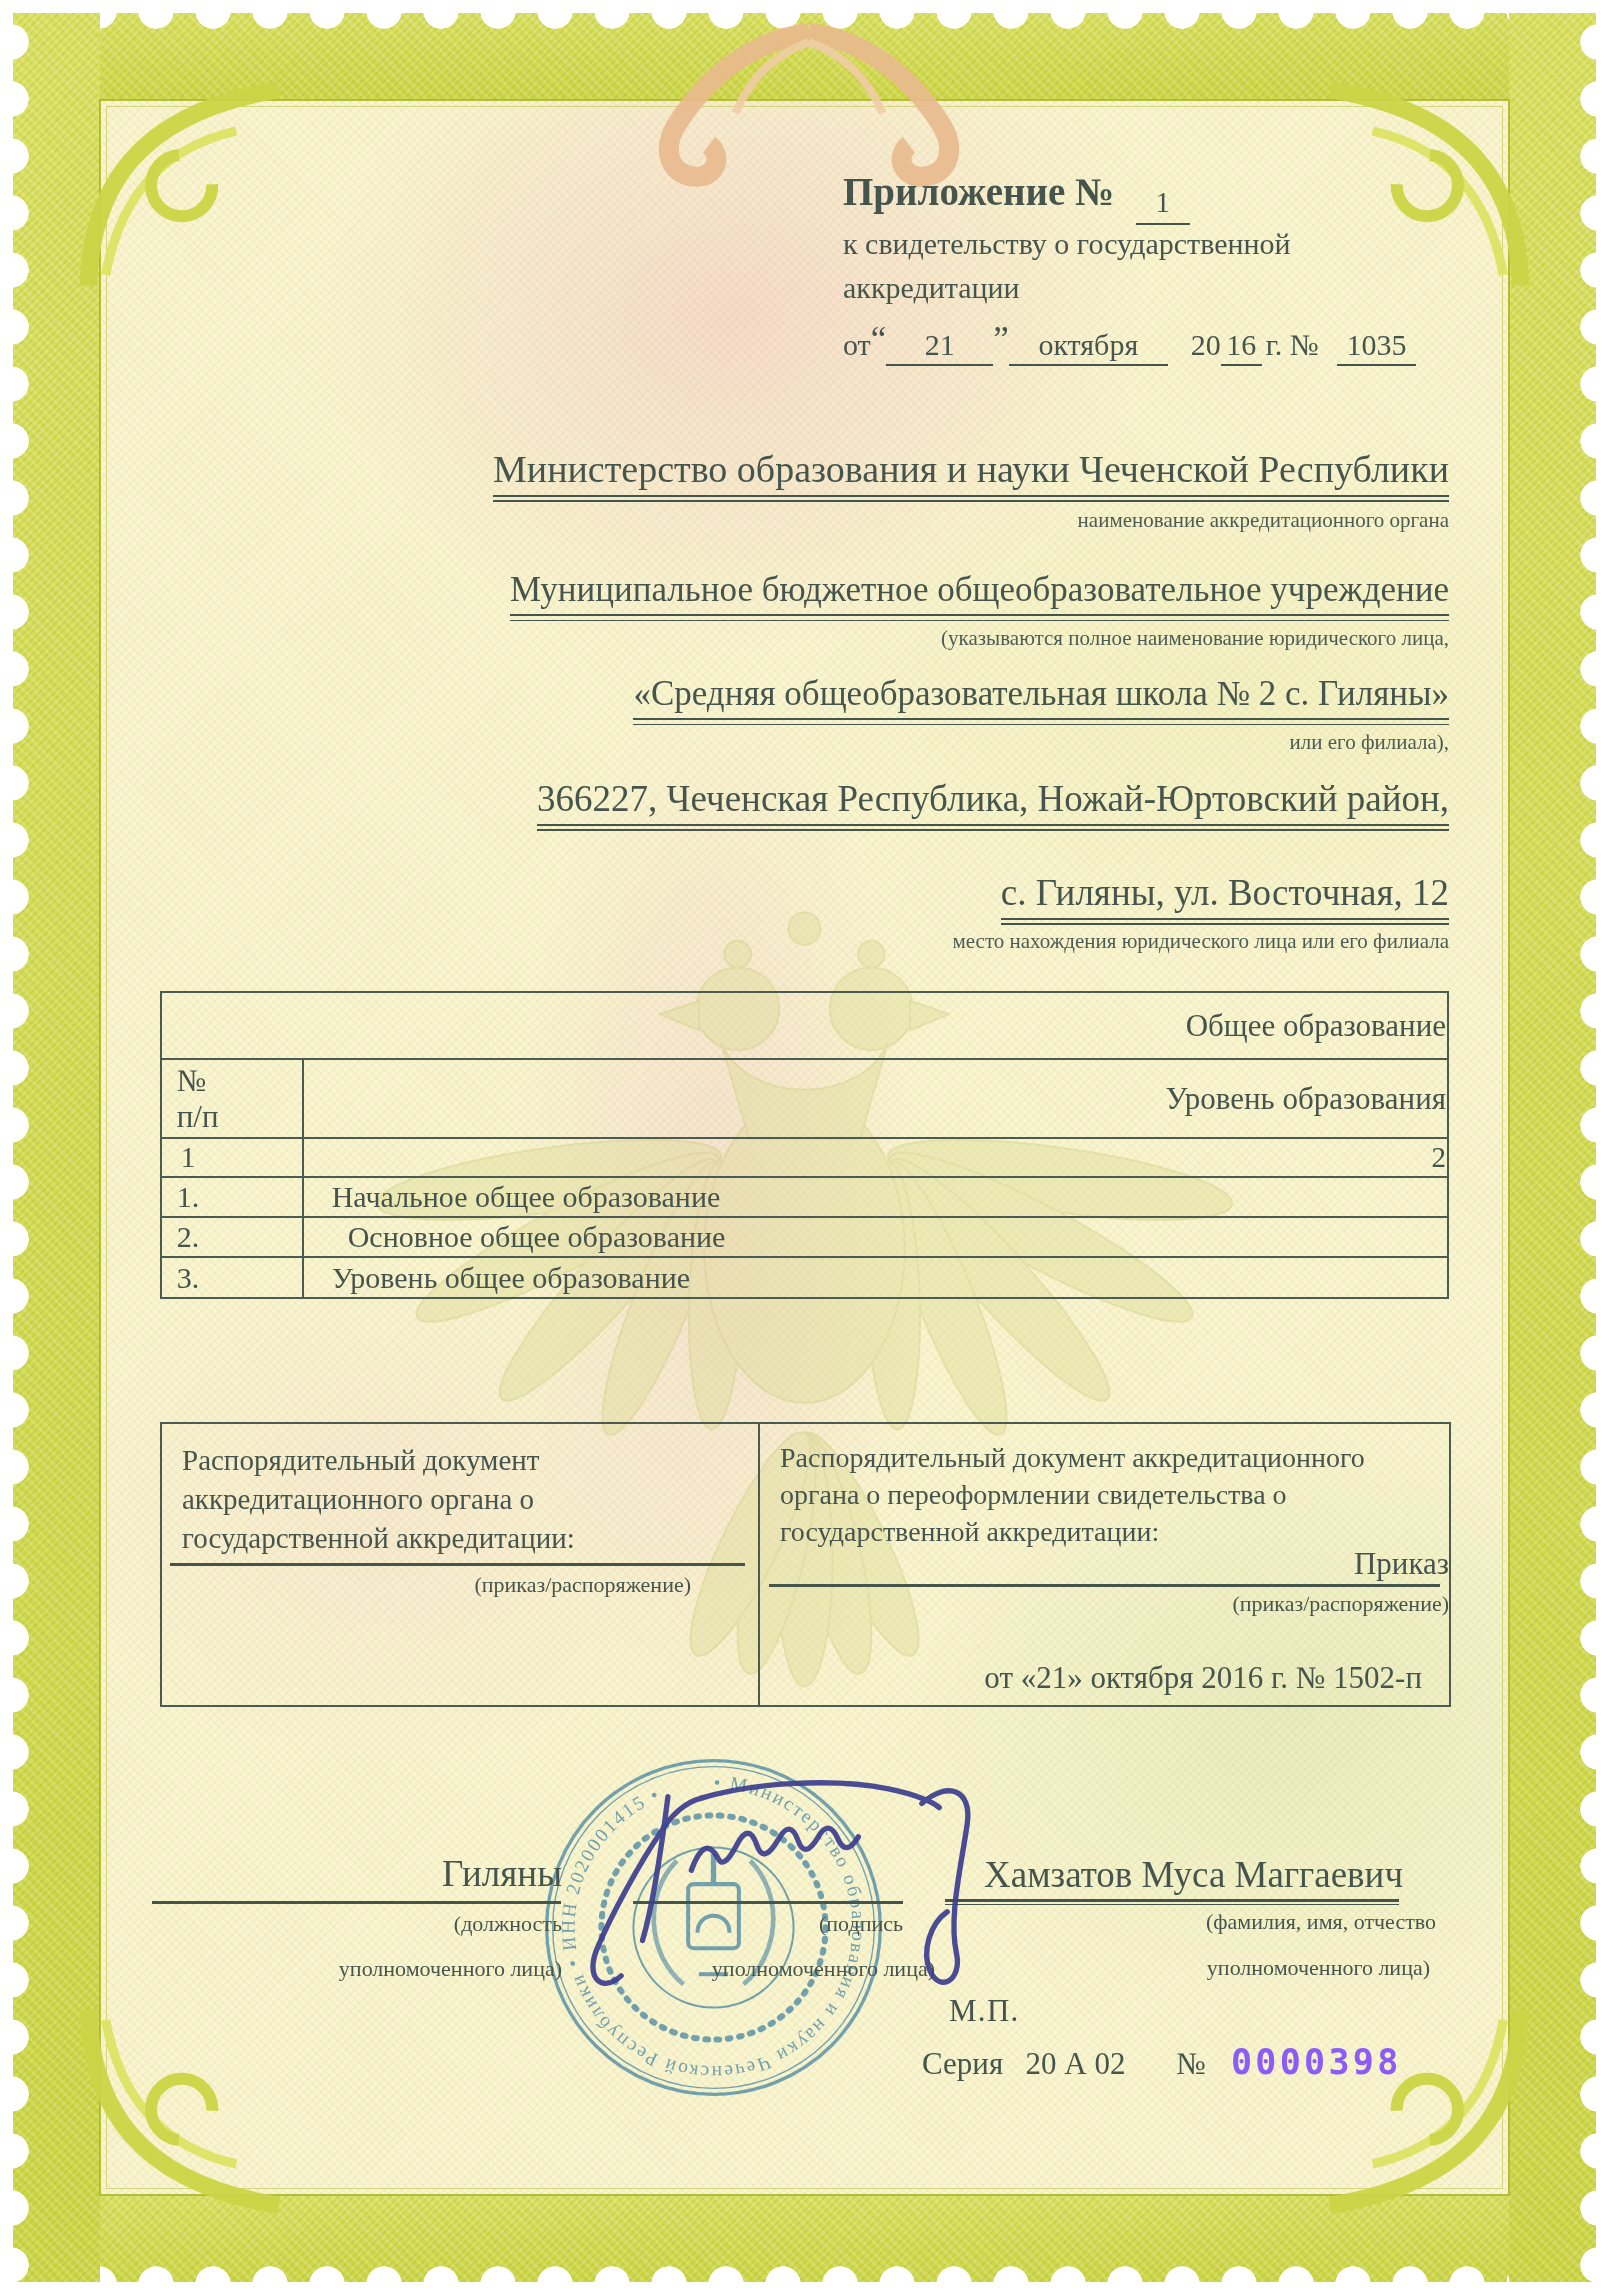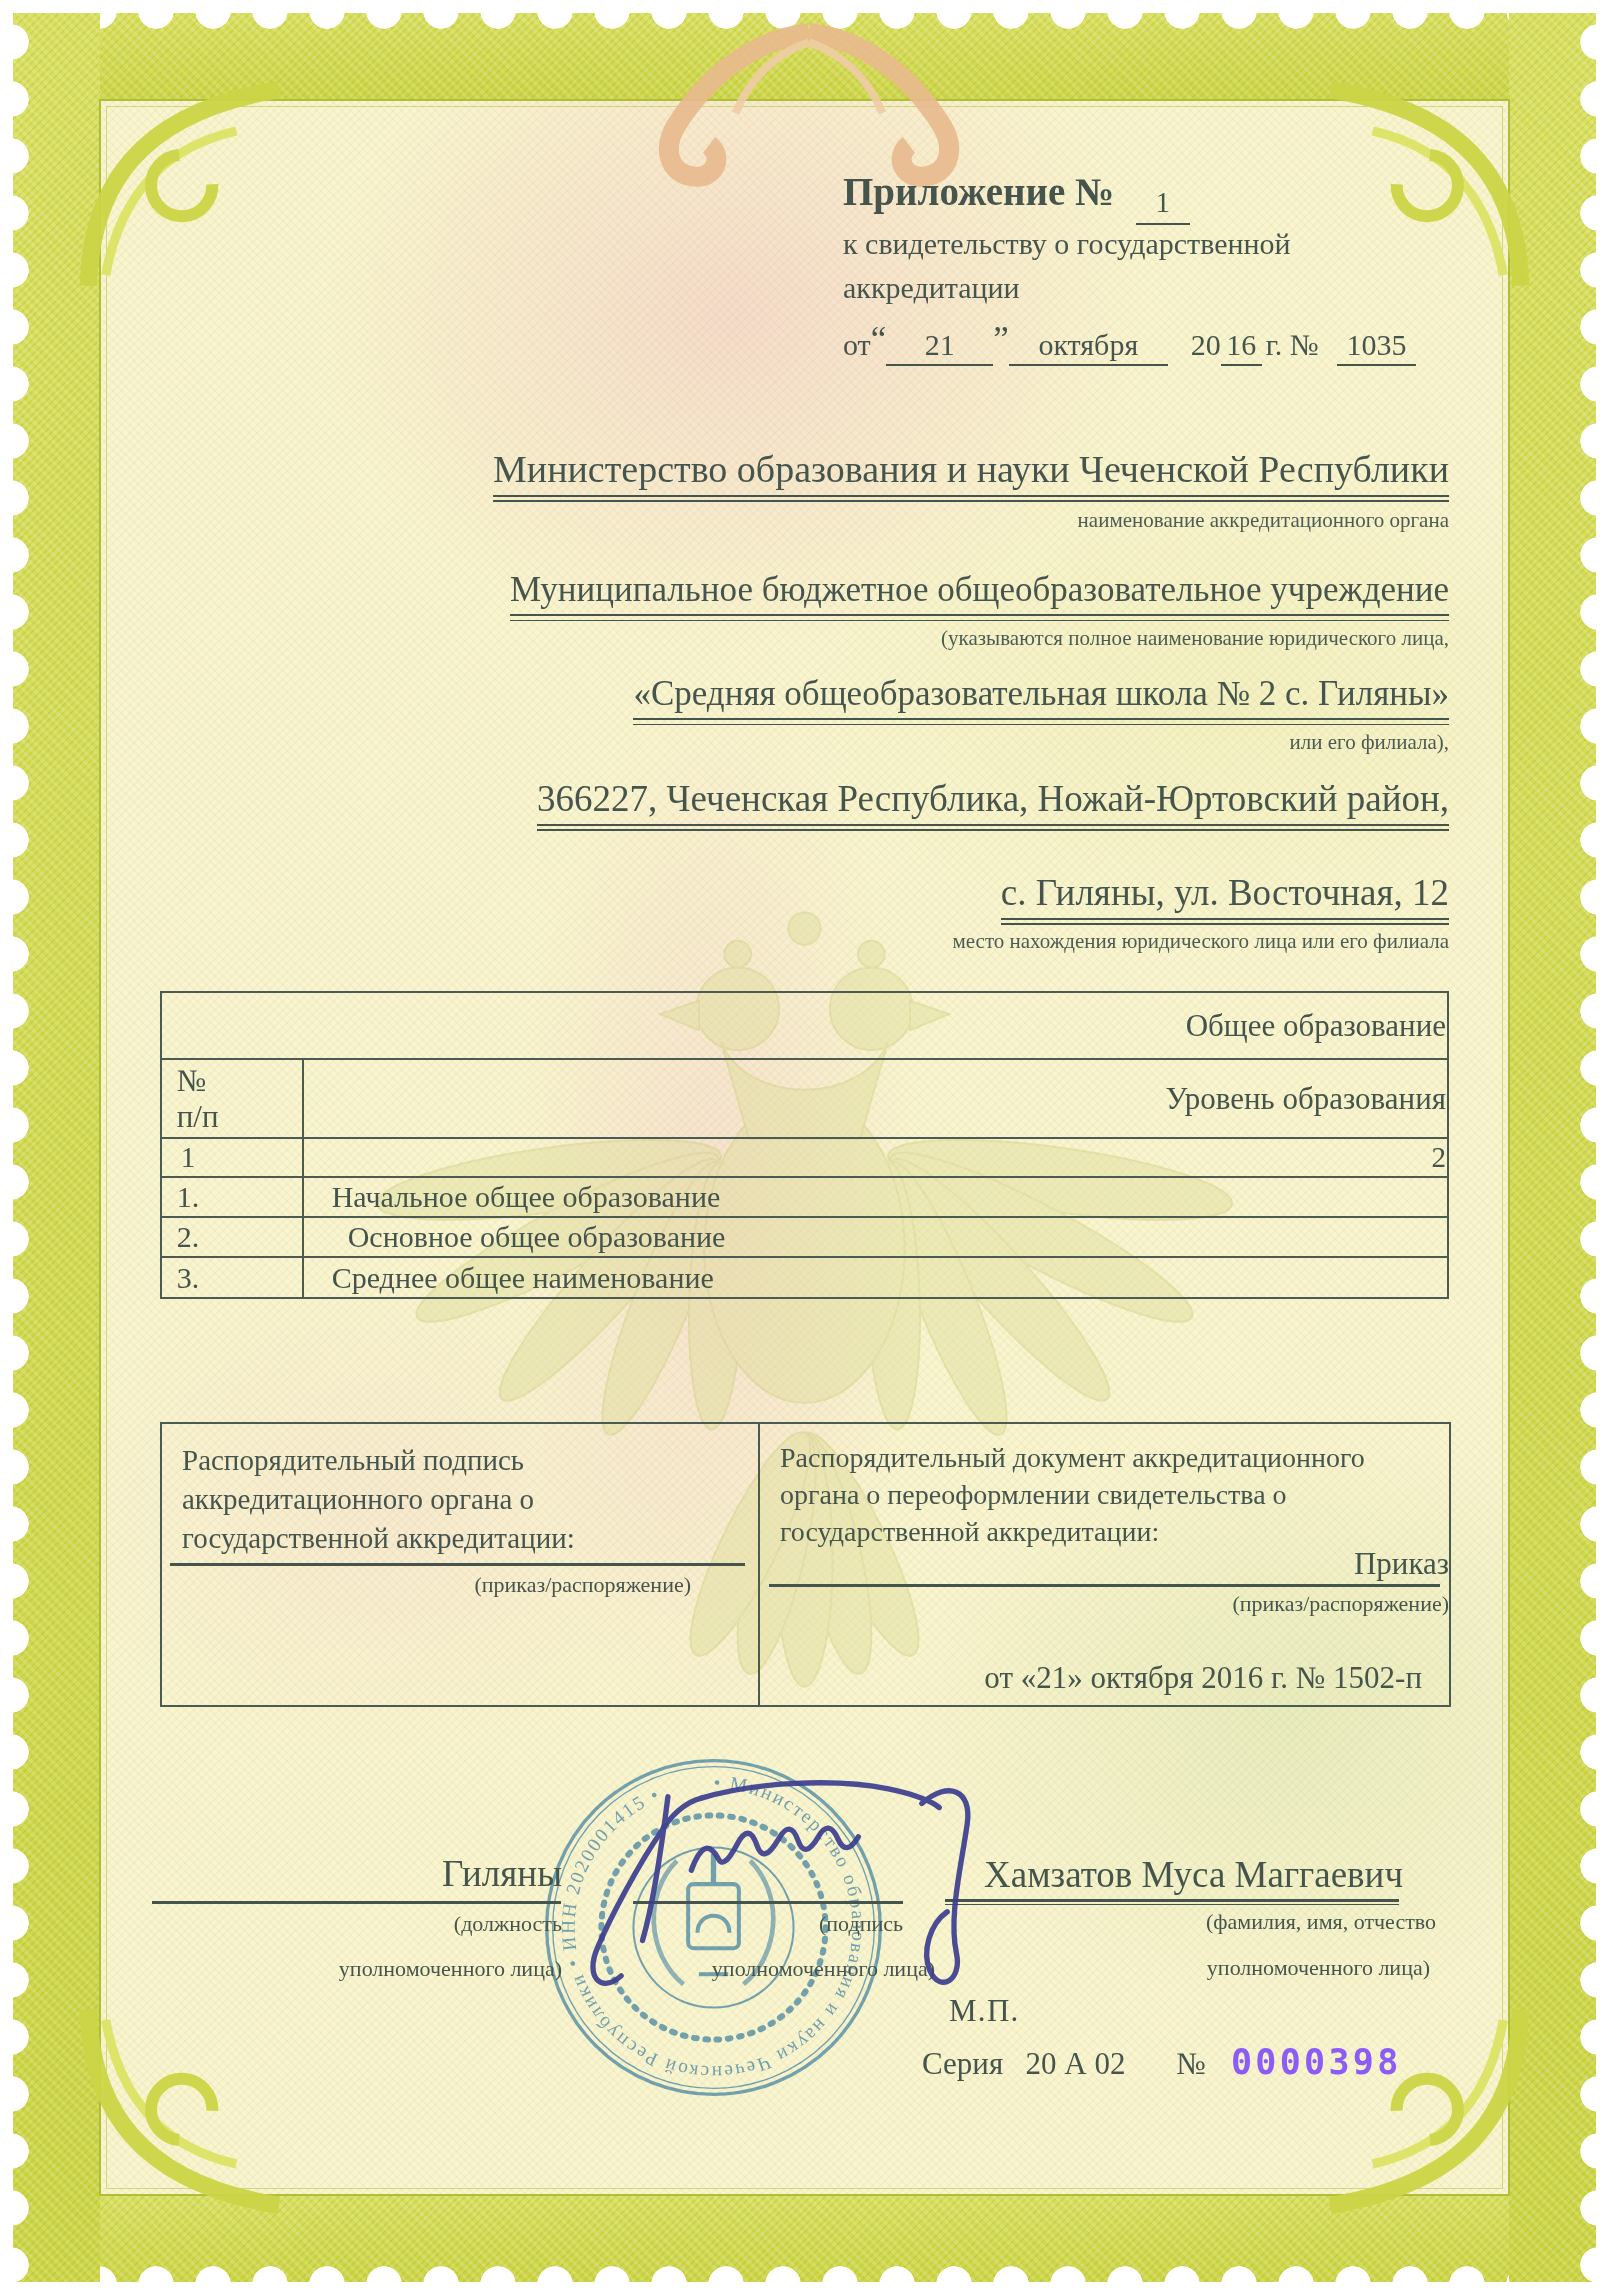--- a/index.html
+++ b/index.html
@@ -198,29 +198,29 @@
     <tr style="height:40px;font-size:30px;">
       <td style="padding-left:14.7px;">1.</td>
       <td style="padding-left:28px;">Начальное общее образование</td>
     </tr>
     <tr style="height:40px;font-size:30px;">
       <td style="padding-left:14.7px;">2.</td>
       <td style="padding-left:44px;">Основное общее образование</td>
     </tr>
     <tr style="height:41px;font-size:30px;">
       <td style="padding-left:14.7px;">3.</td>
-      <td style="padding-left:28px;">Среднее общее наименование</td>
+      <td style="padding-left:28px;">Уровень общее образование</td>
     </tr>
   </tbody>
     </table>
 
   <div class="orders">
     <div class="orders-left">
       <div class="body">
-        <div>Распорядительный подпись</div>
+        <div>Распорядительный документ</div>
         <div>аккредитационного органа о</div>
         <div>государственной аккредитации:</div>
       </div>
       <div style="position:absolute;left:8px;right:13.4px;top:139px;height:2.7px;background:#45544d;"></div>
       <div class="c" style="position:absolute;left:0;right:67px;top:148px;font-size:22px;">(приказ/распоряжение)</div>
     </div>
     <div class="orders-right">
       <div class="body" style="padding-top:14.7px;font-size:28px;">
         <div>Распорядительный документ аккредитационного</div>
         <div>органа о переоформлении свидетельства о</div>

